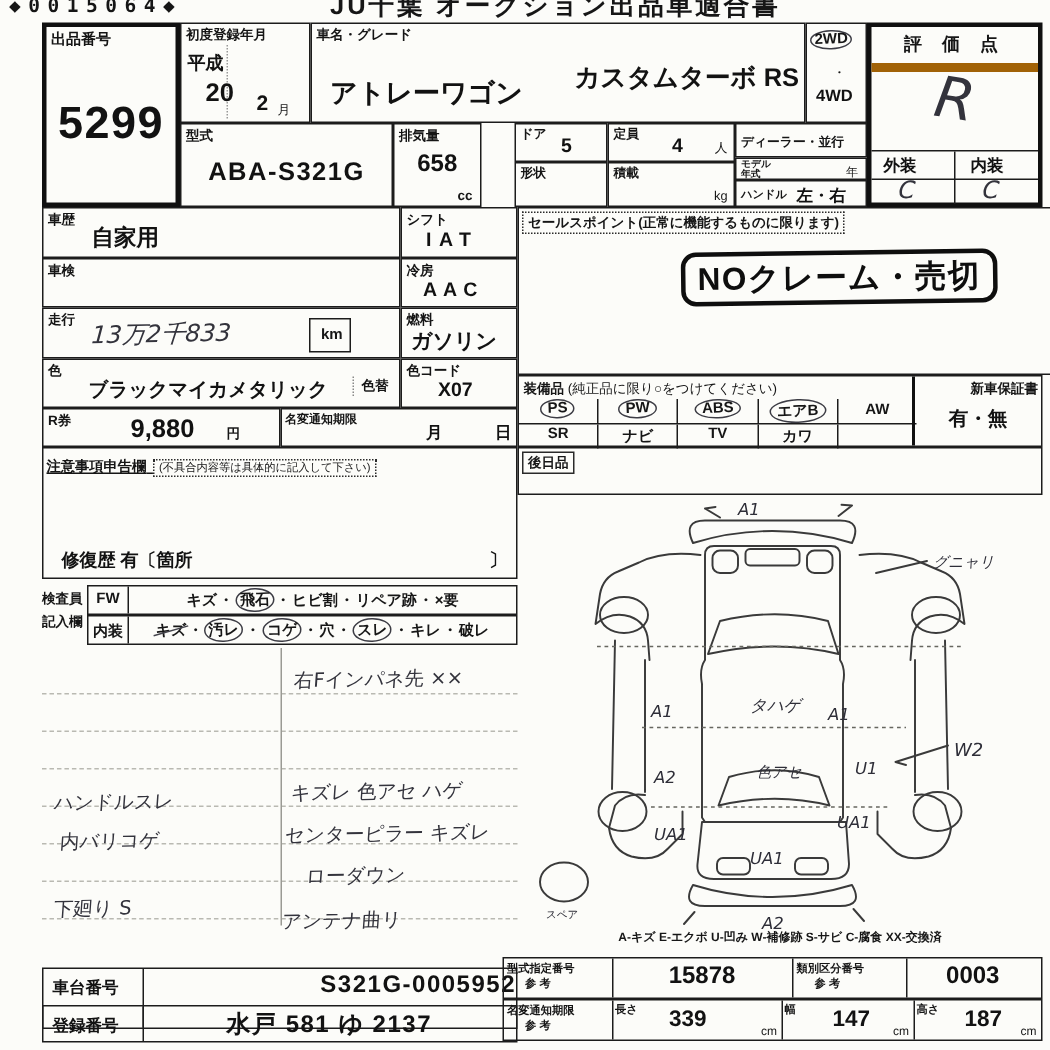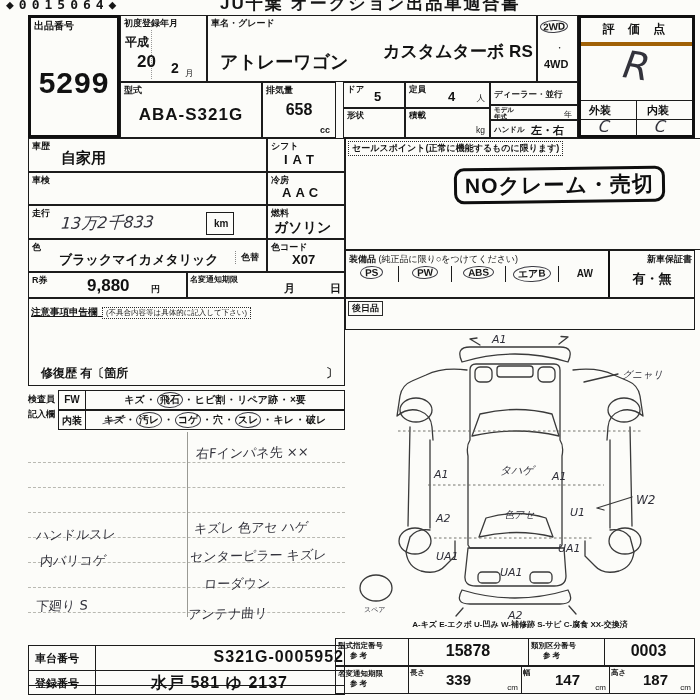--- a/index.html
+++ b/index.html
@@ -52,36 +52,36 @@
     <span class="print" style="position:absolute;left:175px;top:24px;font-size:17px;">カスタムターボ RS</span>
   </div>
 
   <div class="cell" style="left:537px;top:15px;width:41px;height:67px;text-align:center;">
     <span class="circle" style="position:absolute;left:2px;top:4px;font-size:10px;font-weight:bold;padding:0 2px;">2WD</span>
     <span style="position:absolute;left:17px;top:26px;font-size:9px;">・</span>
     <span class="print" style="position:absolute;left:6px;top:42px;font-size:11px;">4WD</span>
   </div>
 
   <div class="cell thick" style="left:578px;top:15px;width:117px;height:123px;">
-    <div style="position:absolute;left:0;right:0;top:0;height:21px;border-bottom:4px solid #a16207;text-align:center;font-weight:bold;font-size:12px;letter-spacing:5px;padding-top:3px;">評 価 点</div>
+    <div style="position:absolute;left:0;right:0;top:0;height:21px;border-bottom:6px solid #a16207;text-align:center;font-weight:bold;font-size:12px;letter-spacing:5px;padding-top:3px;">評 価 点</div>
     <div class="hand" style="position:absolute;left:0;right:0;top:26px;text-align:center;font-size:38px;font-style:italic;transform:rotate(9deg);">R</div>
     <div style="position:absolute;left:0;right:0;top:82px;height:18px;border-top:1px solid #1c1c1c;border-bottom:1px solid #1c1c1c;">
       <span class="print" style="position:absolute;left:8px;top:2px;font-size:11px;">外装</span>
       <span class="print" style="position:absolute;left:66px;top:2px;font-size:11px;">内装</span>
       <div style="position:absolute;left:55px;top:0;bottom:-17px;border-left:1px solid #1c1c1c;"></div>
     </div>
     <span class="hand" style="position:absolute;left:18px;top:99px;font-size:16px;font-style:italic;">C</span>
     <span class="hand" style="position:absolute;left:74px;top:99px;font-size:16px;font-style:italic;">C</span>
   </div>
 
   <div class="cell" style="left:120px;top:82px;width:142px;height:56px;">
     <span class="lbl">型式</span>
     <div class="print" style="position:absolute;left:0;right:0;top:22px;text-align:center;font-size:17px;letter-spacing:1px;">ABA-S321G</div>
   </div>
-  <div class="cell" style="left:262px;top:82px;width:74px;height:56px;">
+  <div class="cell" style="left:262px;top:82px;width:59px;height:56px;">
     <span class="lbl">排気量</span>
     <div class="print" style="position:absolute;left:0;right:0;top:18px;text-align:center;font-size:16px;">658</div>
     <span style="position:absolute;right:5px;bottom:2px;font-size:9px;font-weight:bold;">cc</span>
   </div>
   <div class="cell" style="left:343px;top:82px;width:62px;height:26px;">
     <span class="lbl" style="font-size:8.5px;">ドア</span>
     <span class="print" style="position:absolute;left:30px;top:6px;font-size:13px;">5</span>
   </div>
   <div class="cell" style="left:405px;top:82px;width:85px;height:26px;">
     <span class="lbl" style="font-size:8.5px;">定員</span>
@@ -177,20 +177,27 @@
     </span>
 
     <div style="position:absolute;left:0;top:15px;width:265px;height:16px;display:flex;">
       <div style="flex:1;border-right:1px solid #1c1c1c;text-align:center;font-size:10px;font-weight:bold;"><span class="circle">PS</span></div>
       <div style="flex:1;border-right:1px solid #1c1c1c;text-align:center;font-size:10px;font-weight:bold;"><span class="circle">PW</span></div>
       <div style="flex:1;border-right:1px solid #1c1c1c;text-align:center;font-size:10px;font-weight:bold;"><span class="circle">ABS</span></div>
       <div style="flex:1;border-right:1px solid #1c1c1c;text-align:center;font-size:10px;font-weight:bold;"><span class="circle">エアB</span></div>
       <div style="flex:1;text-align:center;font-size:10px;font-weight:bold;padding-top:2px;"><span>AW</span></div>
     </div>
 
+    <div style="position:absolute;left:0;top:31px;width:265px;height:16px;display:flex;border-top:1px solid #1c1c1c;">
+      <div style="flex:1;border-right:1px solid #1c1c1c;text-align:center;font-size:10px;font-weight:bold;padding-top:1px;"><span>SR</span></div>
+      <div style="flex:1;border-right:1px solid #1c1c1c;text-align:center;font-size:10px;font-weight:bold;padding-top:1px;"><span>ナビ</span></div>
+      <div style="flex:1;border-right:1px solid #1c1c1c;text-align:center;font-size:10px;font-weight:bold;padding-top:1px;"><span>TV</span></div>
+      <div style="flex:1;border-right:1px solid #1c1c1c;text-align:center;font-size:10px;font-weight:bold;padding-top:1px;"><span>カワ</span></div>
+      <div style="flex:1;text-align:center;font-size:10px;"><span></span></div>
+    </div>
 
     <div style="position:absolute;right:0;top:0;width:84px;height:46px;border-left:2px solid #101010;">
       <div style="text-align:center;font-size:9px;font-weight:bold;padding-top:2px;margin-left:35px;">新車保証書</div>
       <div class="print" style="text-align:center;font-size:13px;padding-top:4px;">有・無</div>
     </div>
   </div>
 
   <div class="cell" style="left:345px;top:298px;width:350px;height:32px;">
     <span class="boxedlbl" style="position:absolute;left:2px;top:2px;">後日品</span>
   </div>

